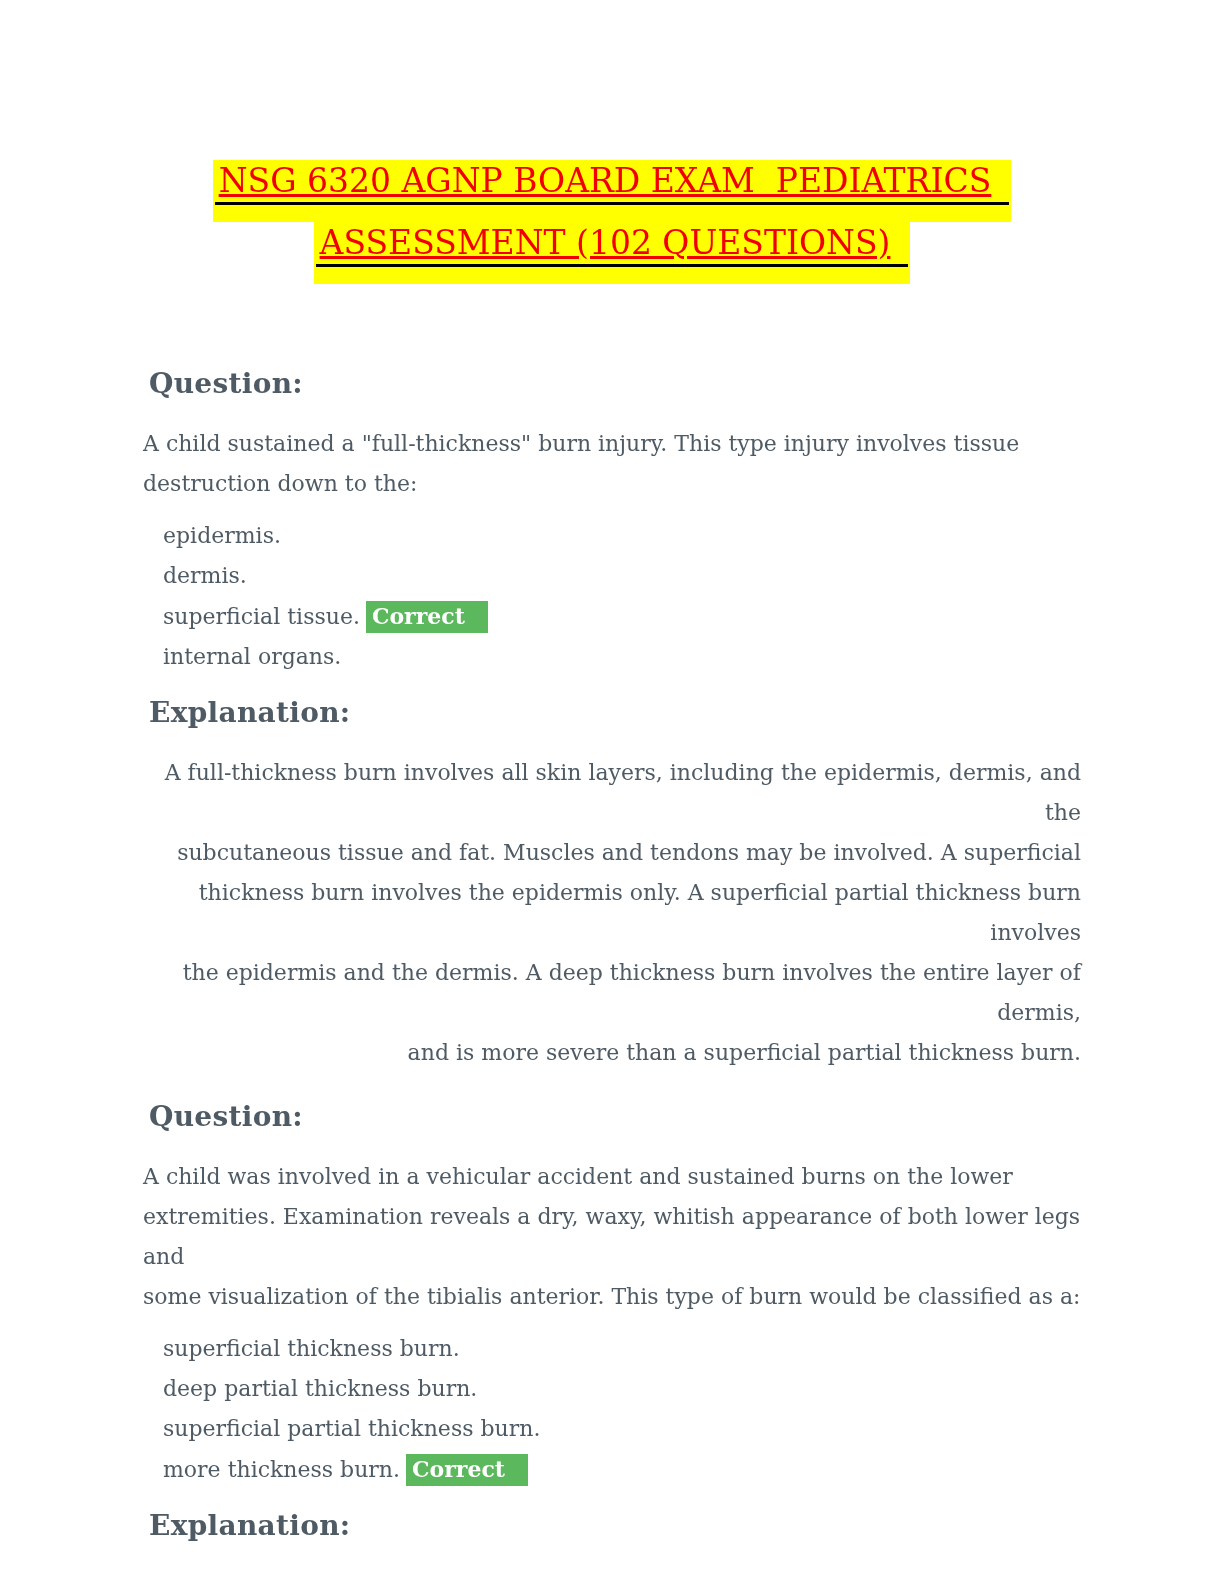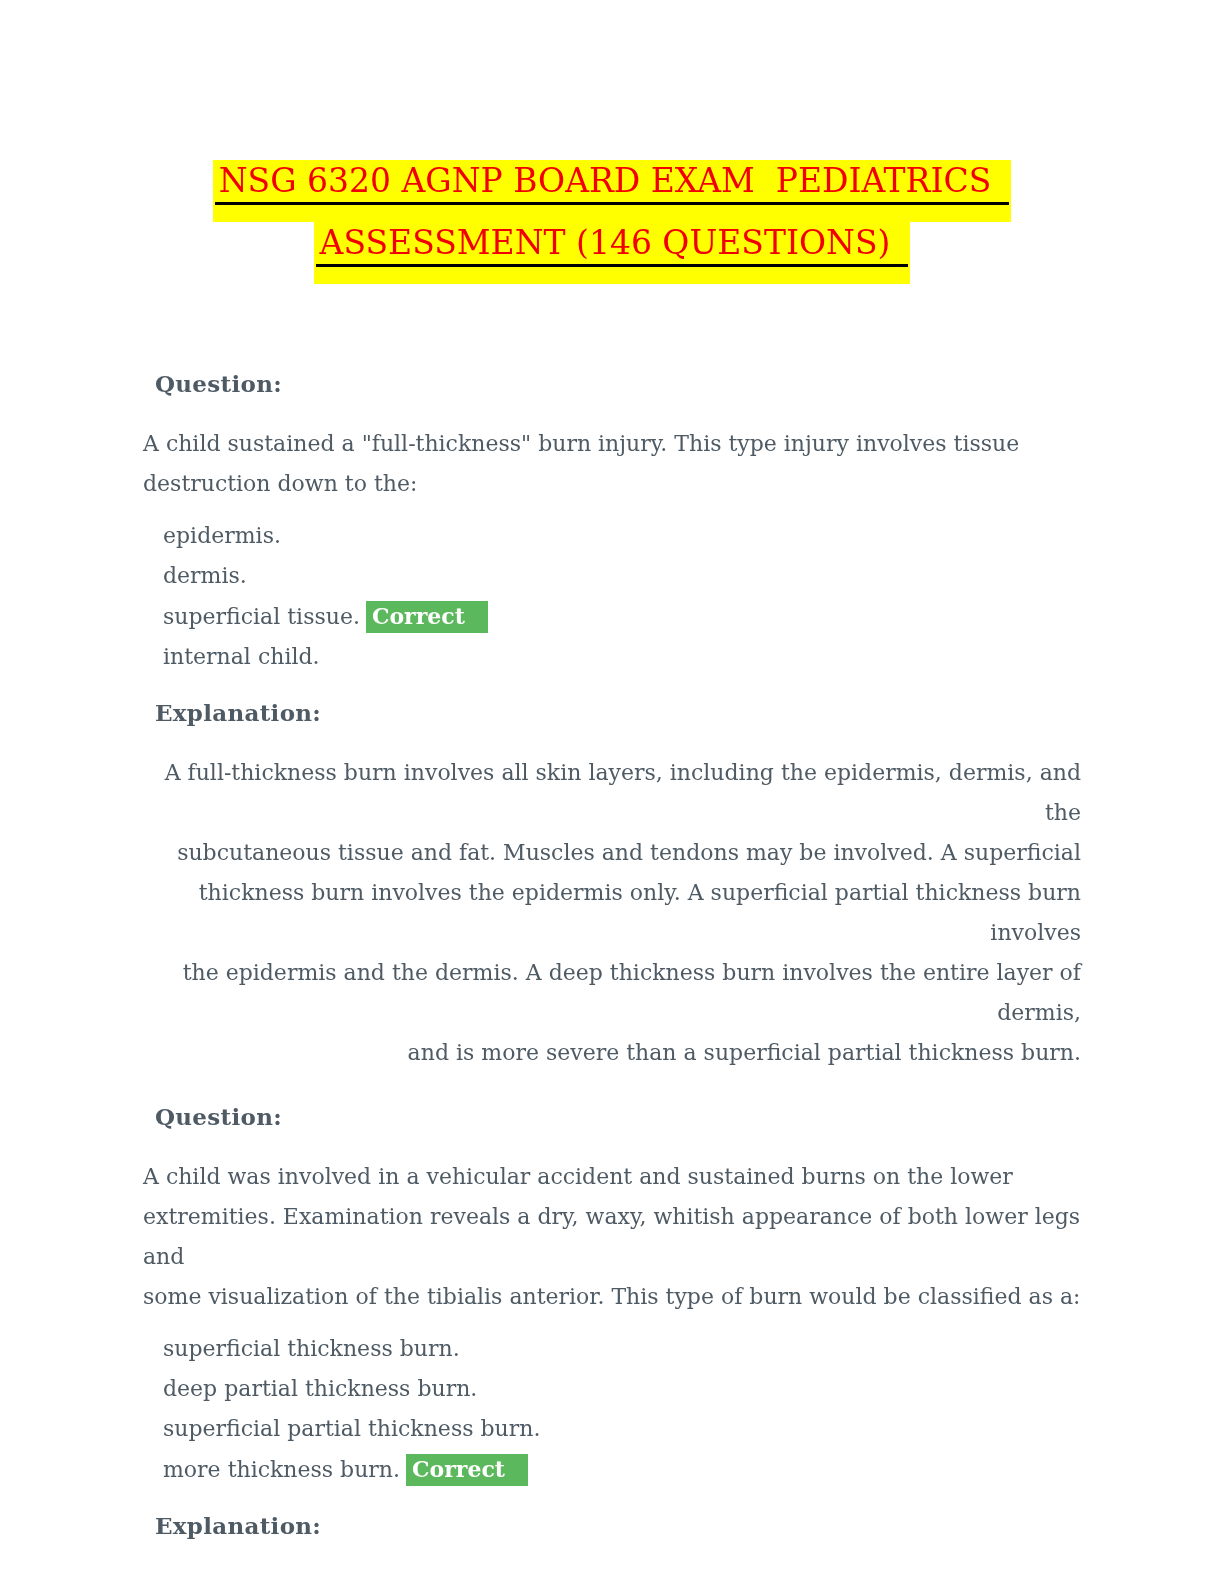--- a/index.html
+++ b/index.html
@@ -24,32 +24,33 @@
     font-size: 33px;
     line-height: 62px;
     font-weight: normal;
     color: #f20000;
     margin: 0 0 90px 0;
   }
   .title-line { white-space: nowrap; }
   .hl {
     background: #ffff00;
     padding: 1px 2px 22px 2px;
+    text-decoration: underline;
   }
   .hl-inner {
     border-bottom: 3px solid #000000;
     padding: 0 18px 2px 4px;
     white-space: pre;
   }
   
   .q-label, .expl-label {
     font-weight: bold;
-    font-size: 23px;
+    font-size: 28px;
     line-height: 40px;
-    margin: 0 0 20px 12px;
+    margin: 0 0 20px 6px;
     letter-spacing: 0.3px;
   }
   .q-text {
     font-size: 22px;
     line-height: 40px;
     margin: 0 0 8px 0;
     white-space: pre-wrap;
   }
   .options {
     margin: 12px 0 16px 0;
@@ -75,32 +76,32 @@
     margin-left: 6px;
   }
 </style>
 </head>
 <body>
 
 <div class="page">
 
   <h1 class="doc-title">
     <div class="title-line"><span class="hl"><span class="hl-inner">NSG 6320 AGNP BOARD EXAM  PEDIATRICS</span></span></div>
-    <div class="title-line"><span class="hl"><span class="hl-inner">ASSESSMENT (146 QUESTIONS)</span></span></div>
+    <div class="title-line"><span class="hl"><span class="hl-inner">ASSESSMENT (102 QUESTIONS)</span></span></div>
   </h1>
 
   <section>
     <div class="q-label">Question:</div>
     <div class="q-text">A child sustained a "full-thickness" burn injury. This type injury involves tissue
 destruction down to the:</div>
     <div class="options">
       <div class="option"><span>epidermis.</span></div>
       <div class="option"><span>dermis.</span></div>
       <div class="option"><span>superficial tissue.</span><span class="badge">Correct</span></div>
-      <div class="option"><span>internal child.</span></div>
+      <div class="option"><span>internal organs.</span></div>
     </div>
     <div class="expl-label">Explanation:</div>
     <div class="expl-text">A full-thickness burn involves all skin layers, including the epidermis, dermis, and the
 subcutaneous tissue and fat. Muscles and tendons may be involved. A superficial
 thickness burn involves the epidermis only. A superficial partial thickness burn involves
 the epidermis and the dermis. A deep thickness burn involves the entire layer of dermis,
 and is more severe than a superficial partial thickness burn.</div>
   </section>
 
   <section>

